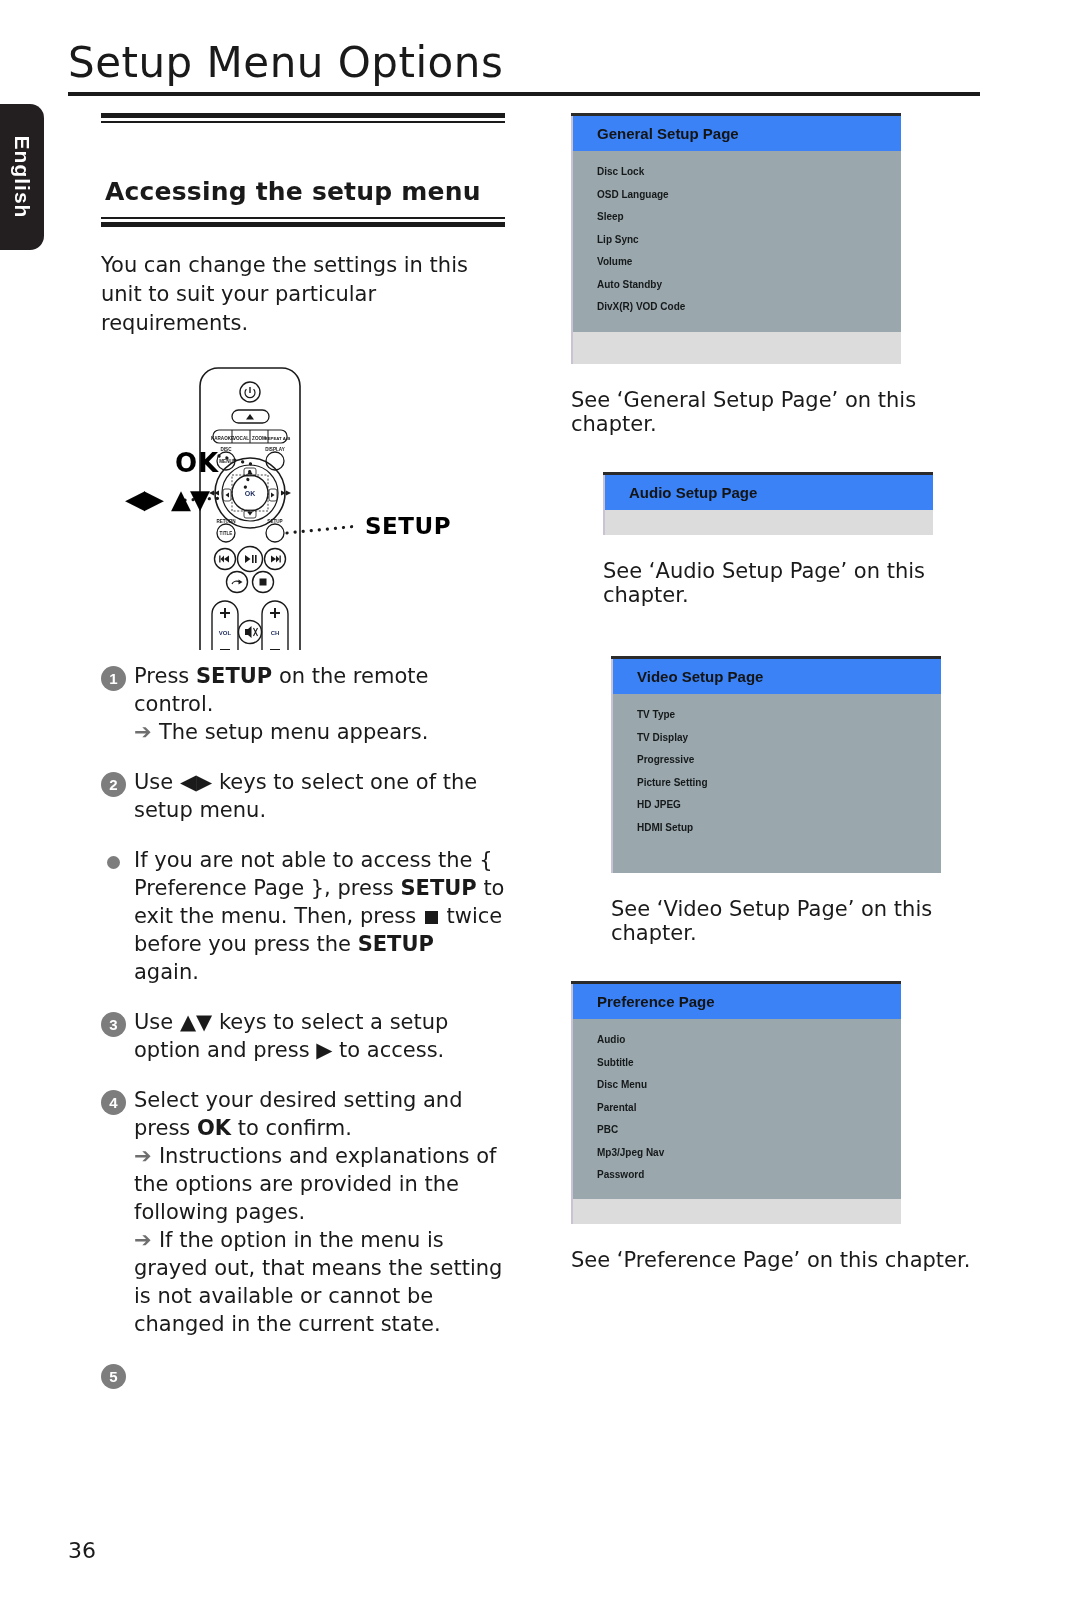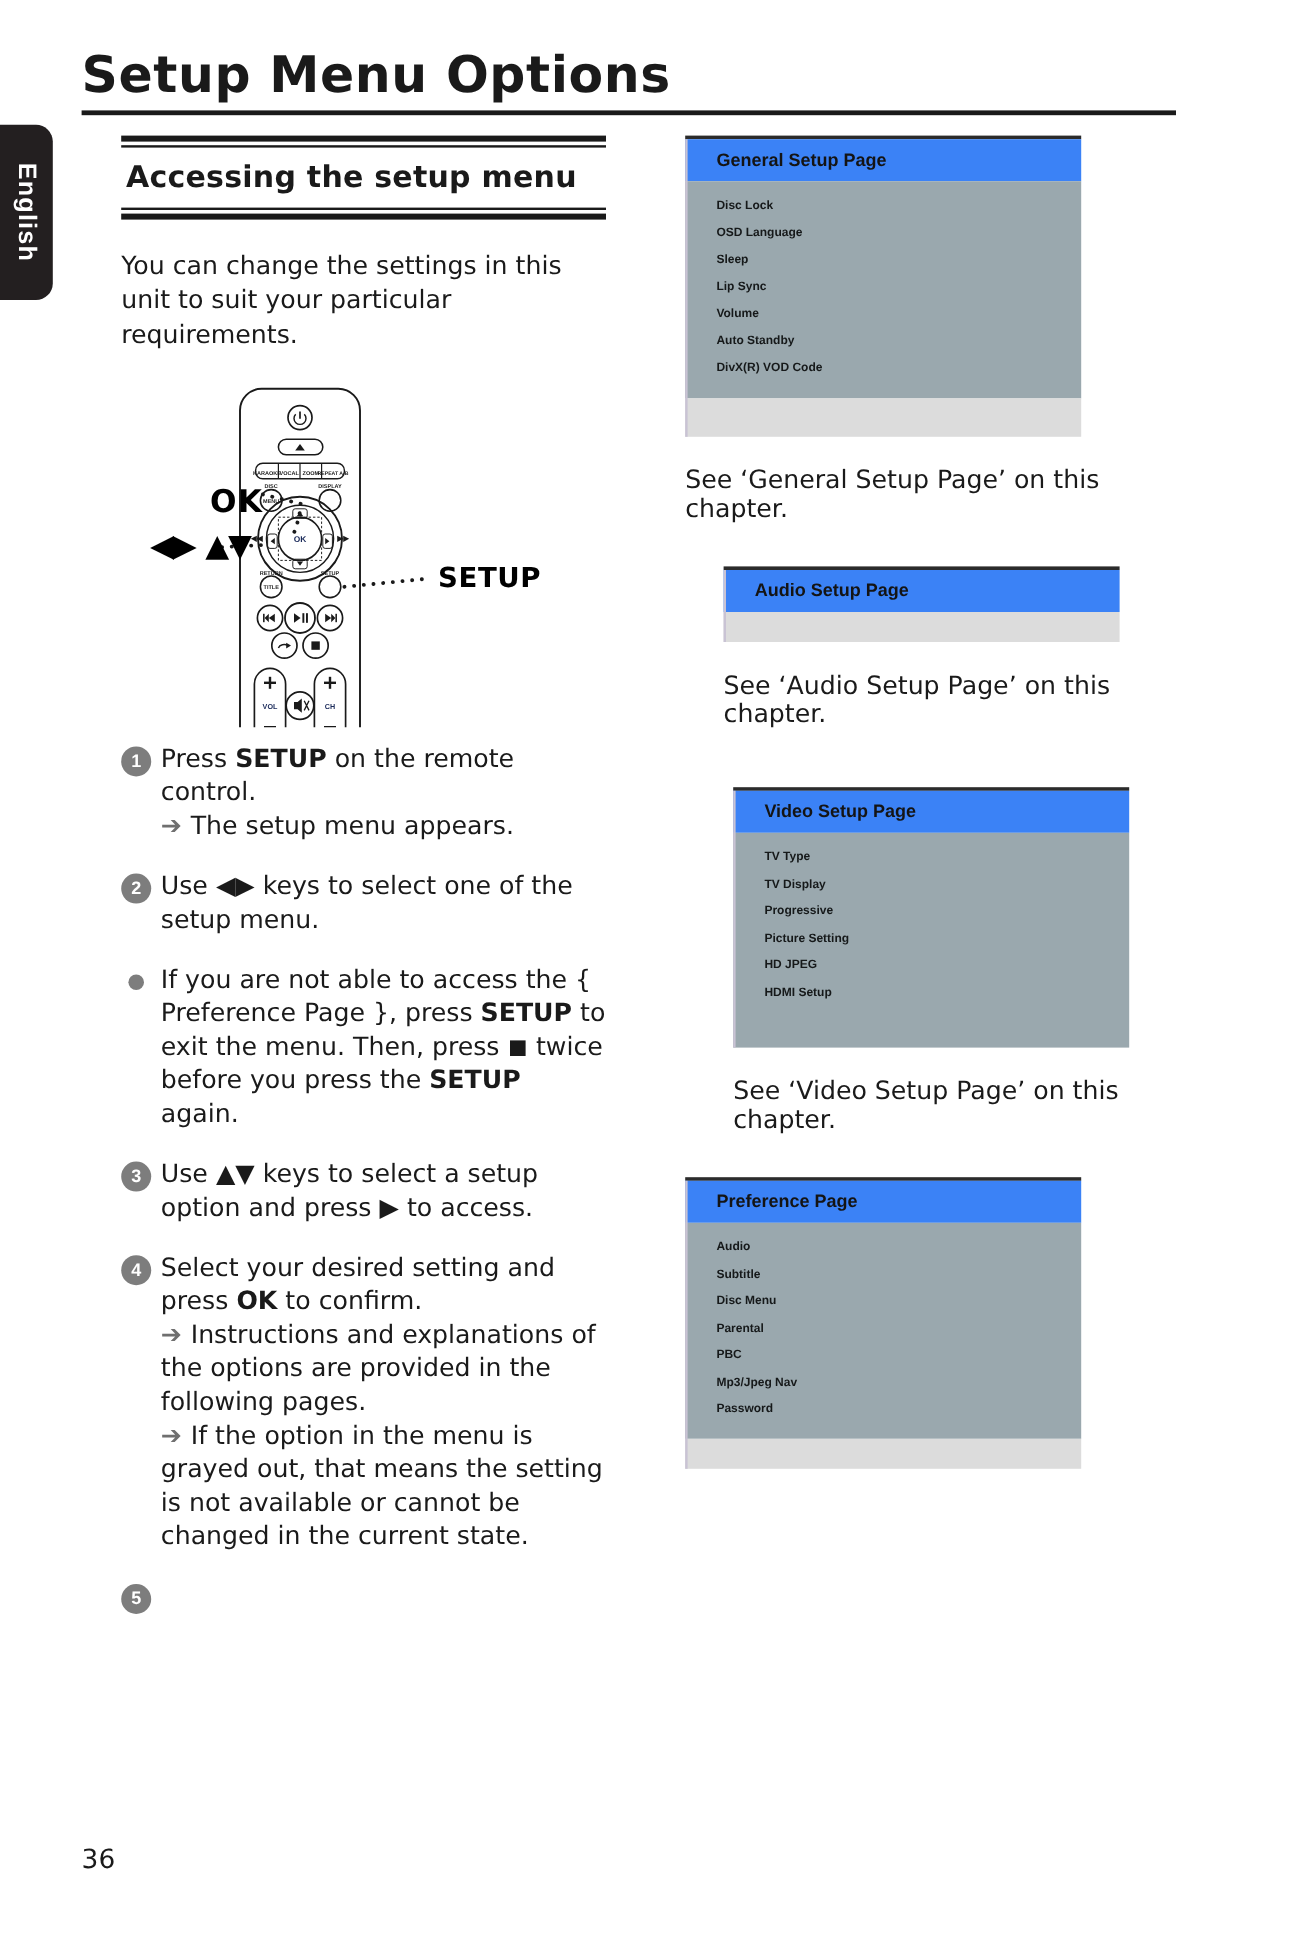--- a/index.html
+++ b/index.html
@@ -19,39 +19,40 @@
     transform:translate(-50%,-50%) rotate(90deg);
     transform-origin:center center;
     color:#ffffff;font-weight:bold;font-size:21px;
     letter-spacing:1px;white-space:nowrap;
     font-family:"Liberation Sans", sans-serif;
   }
 
   
   .page-title{
     position:absolute;left:68px;top:38px;
-    font-size:42px;font-weight:bold;letter-spacing:.5px;
+    font-size:42px;font-weight:normal;letter-spacing:.5px;
     font-family:"DejaVu Sans", sans-serif;
     color:#1a1a1a;
   }
   .title-rule{
     position:absolute;left:68px;top:92px;width:912px;height:4px;background:#1a1a1a;
   }
 
   
   .col-left{position:absolute;left:101px;top:113px;width:404px;}
 
   .sec-rule-thin{height:2px;background:#1a1a1a;}
   .sec-rule-thick{height:5px;background:#1a1a1a;}
   .sec-gap{height:3px;}
 
   .sec-heading{
     font-size:25px;font-weight:bold;color:#1a1a1a;
     padding:10px 0 11px 4px;letter-spacing:.2px;
     font-family:"DejaVu Sans", sans-serif;
+    margin-top:44px;
   }
 
   .intro{
     margin-top:24px;font-size:21px;line-height:29px;color:#1a1a1a;
     font-family:"DejaVu Sans", sans-serif;
   }
 
   
   .remote-wrap{position:relative;height:290px;margin-top:22px;}
   .callout{
@@ -328,16 +329,17 @@
           <div class="mb-item">Audio</div>
           <div class="mb-item">Subtitle</div>
           <div class="mb-item">Disc Menu</div>
           <div class="mb-item">Parental</div>
           <div class="mb-item">PBC</div>
           <div class="mb-item">Mp3/Jpeg Nav</div>
           <div class="mb-item">Password</div>
         </div>
         <div class="mb-footer" style="height: 25px;"></div>
       </div>
+      <div class="see-line">See ‘Preference Page’ on this chapter.</div>
     </div>
   </div>
 
 <div class="page-num">36</div>
 
 </body></html>

